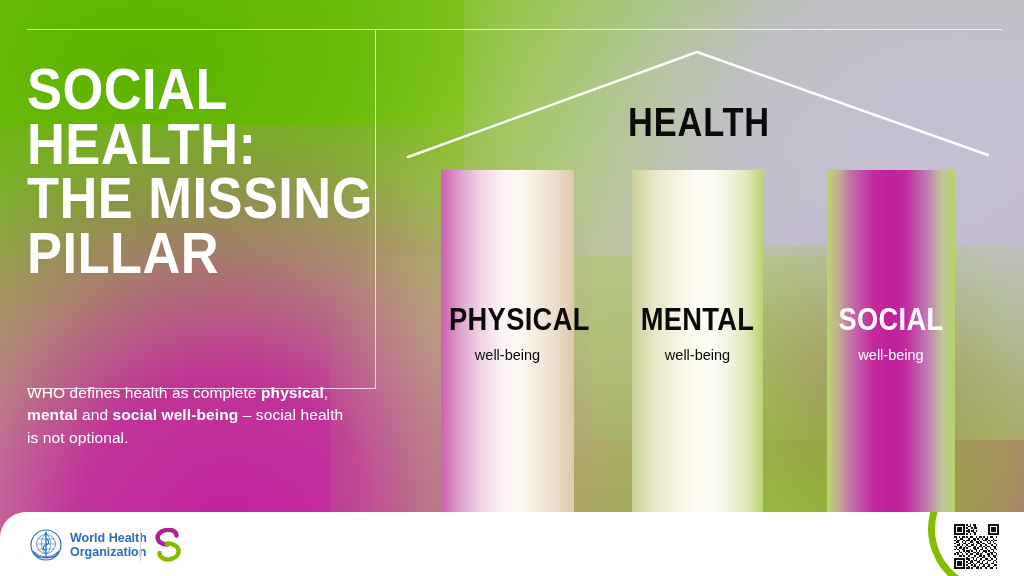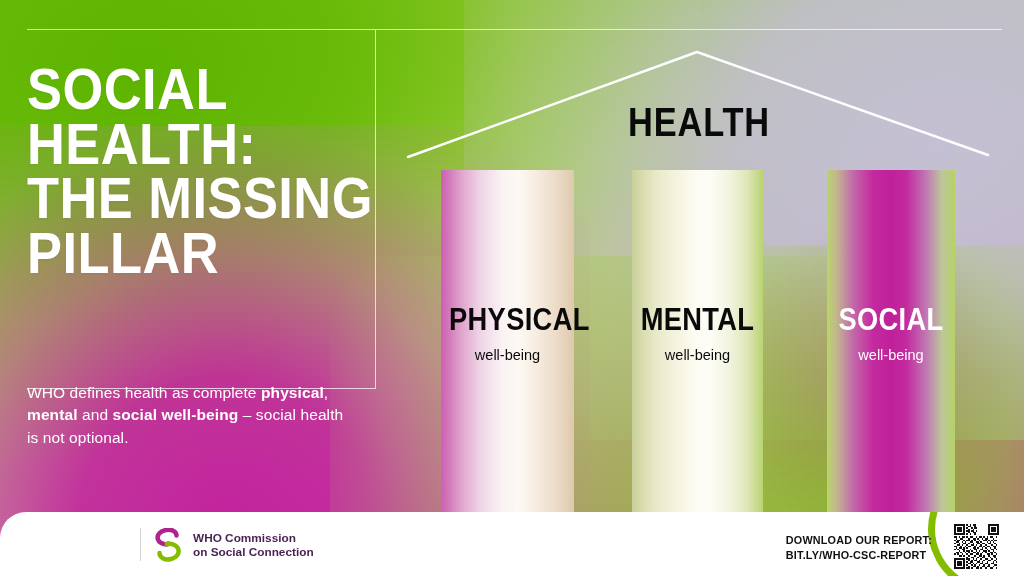--- a/index.html
+++ b/index.html
@@ -343,39 +343,50 @@
   <div class="pillar" id="pillar-social">
     <div class="label">
       <span class="big">SOCIAL</span>
       <span class="small">well-being</span>
     </div>
   </div>
 
   <div class="footer">
     <div class="footer-green-arc"></div>
 
+    <div class="who-logo">
+      <svg class="who-emblem" viewBox="0 0 64 64">
+        <circle cx="32" cy="32" r="30" fill="none" stroke="#2a6ebb" stroke-width="2.4"></circle>
+        <circle cx="32" cy="30" r="19" fill="none" stroke="#2a6ebb" stroke-width="1.4"></circle>
+        <ellipse cx="32" cy="30" rx="9" ry="19" fill="none" stroke="#2a6ebb" stroke-width="1.2"></ellipse>
+        <line x1="13" y1="30" x2="51" y2="30" stroke="#2a6ebb" stroke-width="1.2"></line>
+        <line x1="16" y1="20" x2="48" y2="20" stroke="#2a6ebb" stroke-width="1.1"></line>
+        <line x1="16" y1="40" x2="48" y2="40" stroke="#2a6ebb" stroke-width="1.1"></line>
+        <path d="M32 9 L32 54" stroke="#2a6ebb" stroke-width="2.6"></path>
+        <path d="M32 20 c7 2 7 10 0 12 c-7 2 -7 10 0 12" fill="none" stroke="#2a6ebb" stroke-width="2.2"></path>
+        <path d="M6 44 C14 62 50 62 58 44" fill="none" stroke="#2a6ebb" stroke-width="3"></path>
+        <path d="M10 46 C16 58 48 58 54 46" fill="none" stroke="#2a6ebb" stroke-width="1.6"></path>
+        <path d="M32 4 l3 6 l-6 0 z" fill="#2a6ebb"></path>
+      </svg>
+      <div class="who-text">
+        <div>World Health</div>
+        <div>Organization</div>
+      </div>
+    </div>
 
     <div class="footer-div"></div>
 
     <div class="csc-logo">
       <svg class="csc-mark" viewBox="0 0 64 68">
         <path d="M49 15 C49 6 38 2 28 4 C16 6 9 14 12 23 C14 29 21 32 29 33" fill="none" stroke="#b2228e" stroke-width="9" stroke-linecap="round"></path>
         <path d="M15 50 C15 60 27 65 38 62 C50 59 56 50 52 41 C49 34 41 32 33 31" fill="none" stroke="#84bd00" stroke-width="9" stroke-linecap="round"></path>
         <circle cx="31" cy="32" r="5.5" fill="#84bd00"></circle>
       </svg>
-      <div class="csc-text">
-        <div>WHO Commission</div>
-        <div>on Social Connection</div>
-      </div>
     </div>
 
-    <div class="report-cta">
-      <div>DOWNLOAD OUR REPORT:</div>
-      <div>BIT.LY/WHO-CSC-REPORT</div>
-    </div>
 
     <svg class="qr" viewBox="0 0 29 29" shape-rendering="crispEdges">
       <rect width="29" height="29" fill="#ffffff"></rect>
       <g fill="#111111">
         <path d="M0 0h7v7H0z M1 1v5h5V1z M2 2h3v3H2z"></path>
         <path d="M22 0h7v7h-7z M23 1v5h5V1z M24 2h3v3h-3z"></path>
         <path d="M0 22h7v7H0z M1 23v5h5v-5z M2 24h3v3H2z"></path>
         <rect x="8" y="0" width="1" height="1"></rect>
           <rect x="10" y="0" width="1" height="1"></rect>
         <rect x="12" y="0" width="2" height="1"></rect>

